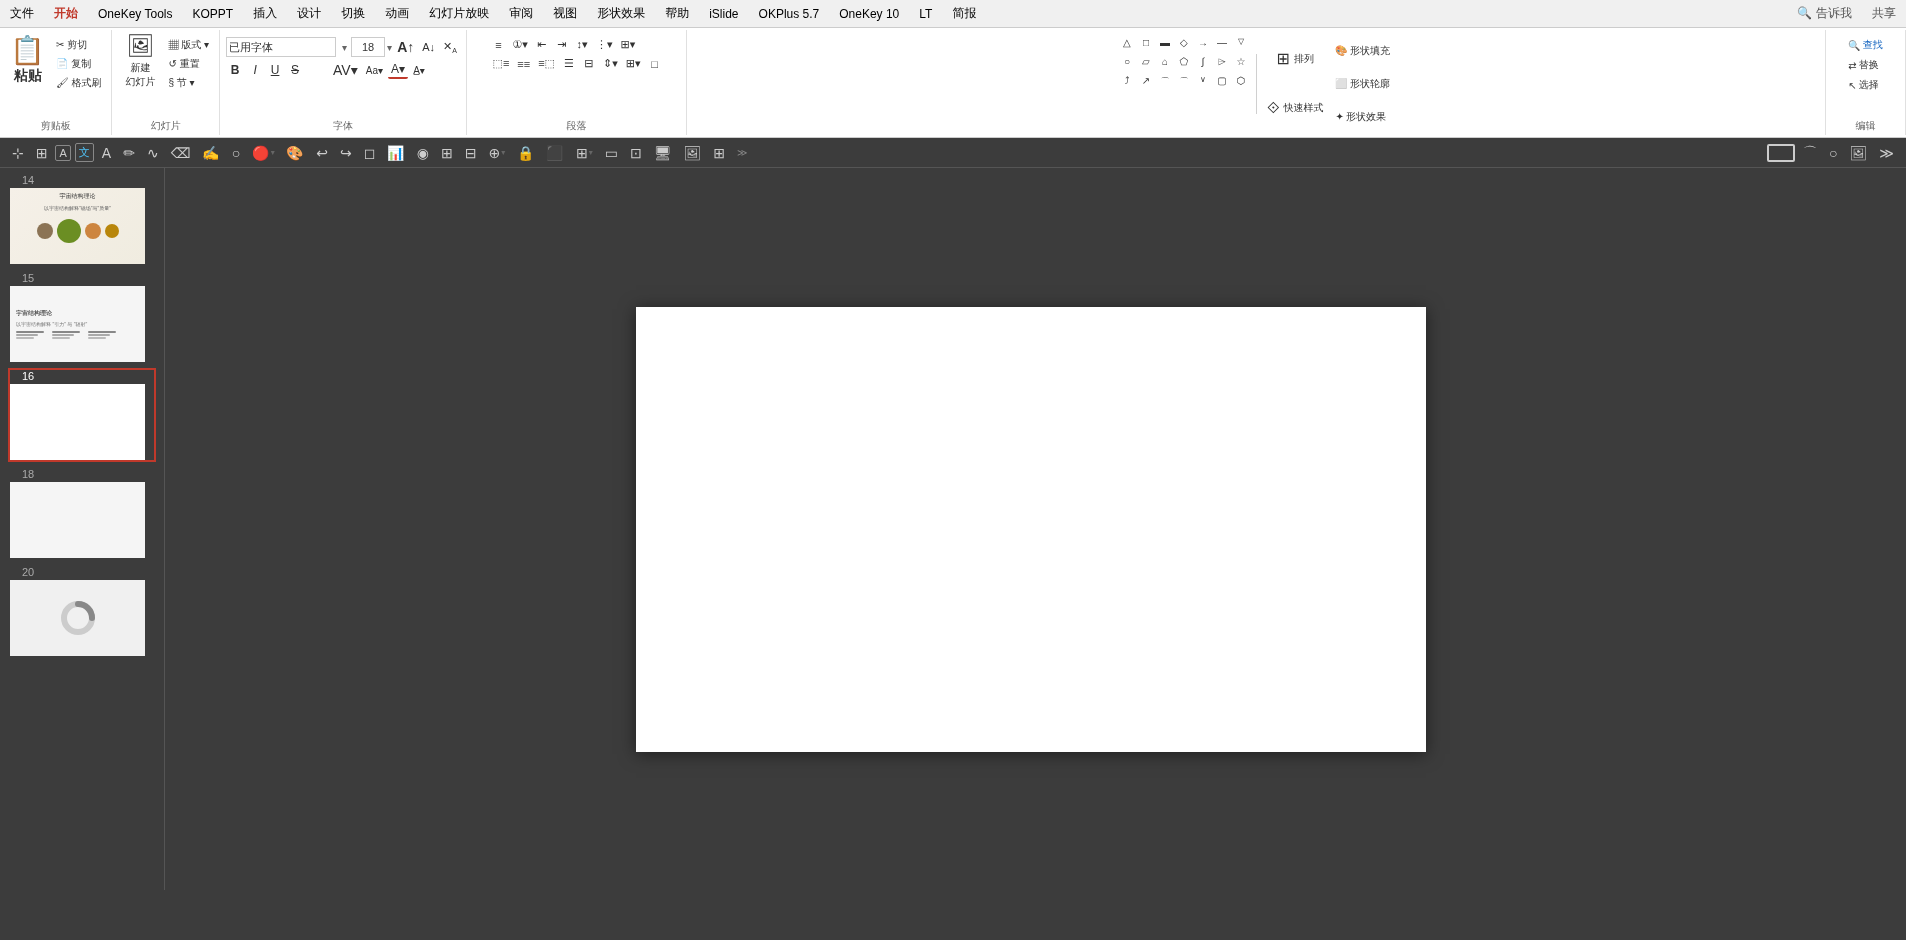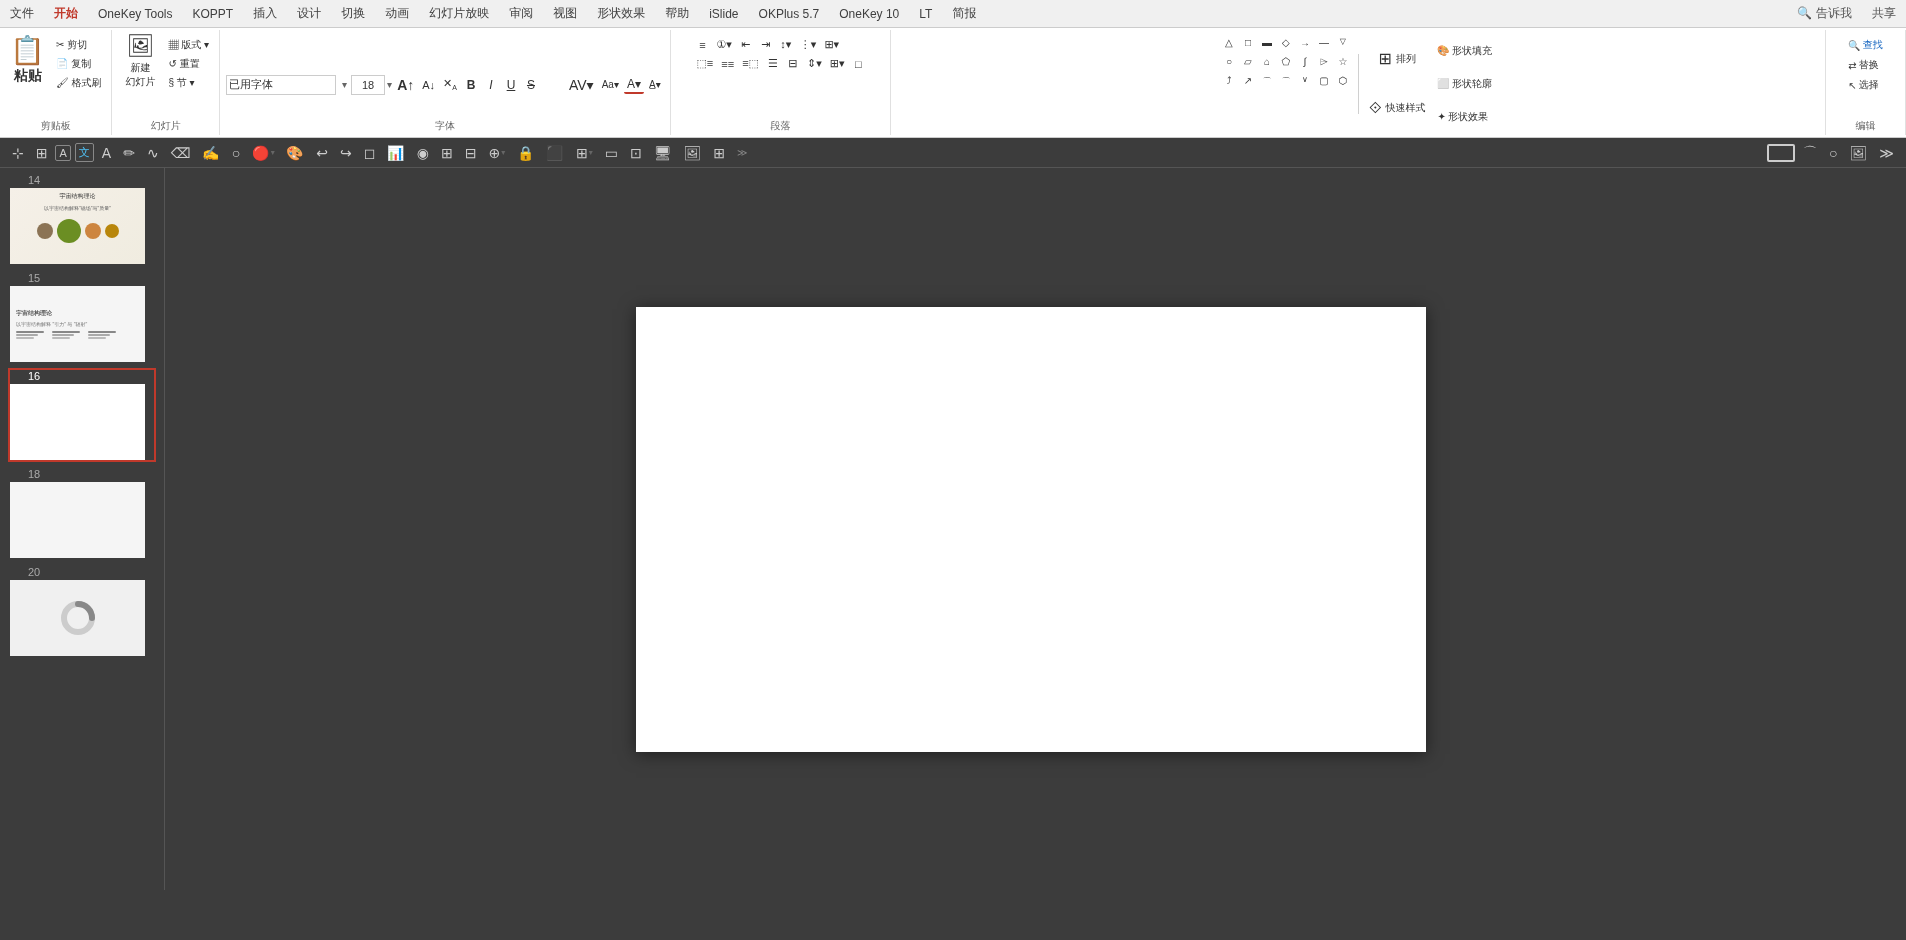--- a/index.html
+++ b/index.html
@@ -11,21 +11,21 @@
       align-items: center;
       background: #f0f0f0;
       height: 28px;
       color: #333;
       border-bottom: 1px solid #ccc;
     }
     .menu-item {
       padding: 4px 10px;
       cursor: pointer;
       font-size: 12px;
-      color: #404040;
+      color: #000000;
       white-space: nowrap;
     }
 
     
     .ribbon-content {
       background: #fff;
       height: 100px;
       display: flex;
       align-items: stretch;
       padding: 2px 0;
@@ -129,21 +129,21 @@
       position: relative;
       border: 2px solid transparent;
     }
     .slide-thumbnail.active {
       border: 2px solid #c0392b;
     }
     .slide-num {
       color: #aaa;
       font-size: 11px;
       margin-bottom: 2px;
-      margin-left: 18px;
+      margin-left: 12px;
     }
     .slide-img {
       width: 135px;
       height: 76px;
       background: #fff;
       display: flex;
       align-items: center;
       justify-content: center;
       font-size: 9px;
       color: #999;
@@ -299,21 +299,21 @@
       <div class="small-btn-col" style="margin-top:4px;">
         <div class="ribbon-btn-small">▦ 版式 ▾</div>
         <div class="ribbon-btn-small">↺ 重置</div>
         <div class="ribbon-btn-small">§ 节 ▾</div>
       </div>
     </div>
     <div class="ribbon-group-label">幻灯片</div>
   </div>
 
   <div class="ribbon-group" style="min-width:200px;">
-    <div style="display:flex; flex-direction:row; gap:2px; padding-top:4px; flex:1;">
+    <div style="display:flex; flex-direction:column; gap:2px; padding-top:4px; flex:1;">
       <div class="format-row">
         <input class="font-family-input" type="text" value="已用字体" style="width: 110px; margin-right: 2px; font-size: 11px; height: 20px;">
         <span style="font-size:10px; color:#666; margin:0 2px;">▾</span>
         <input class="font-size-input" type="text" value="18" style="width: 34px; height: 20px; font-size: 11px;">
         <span style="font-size:10px; color:#666;">▾</span>
         <span class="format-btn" style="font-size:14px; font-weight:bold;">A↑</span>
         <span class="format-btn" style="font-size:11px;">A↓</span>
         <span class="format-btn">✕<sub style="font-size:7px;">A</sub></span>
       </div>
       <div class="format-row">

